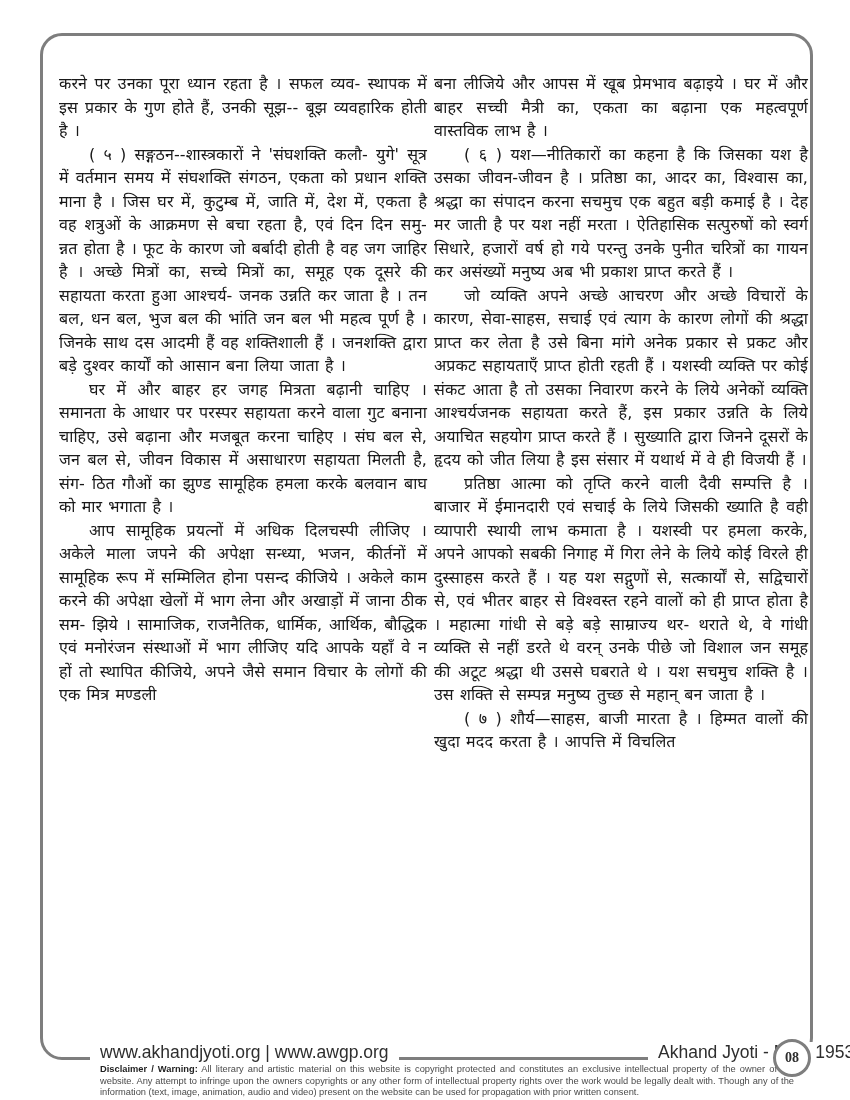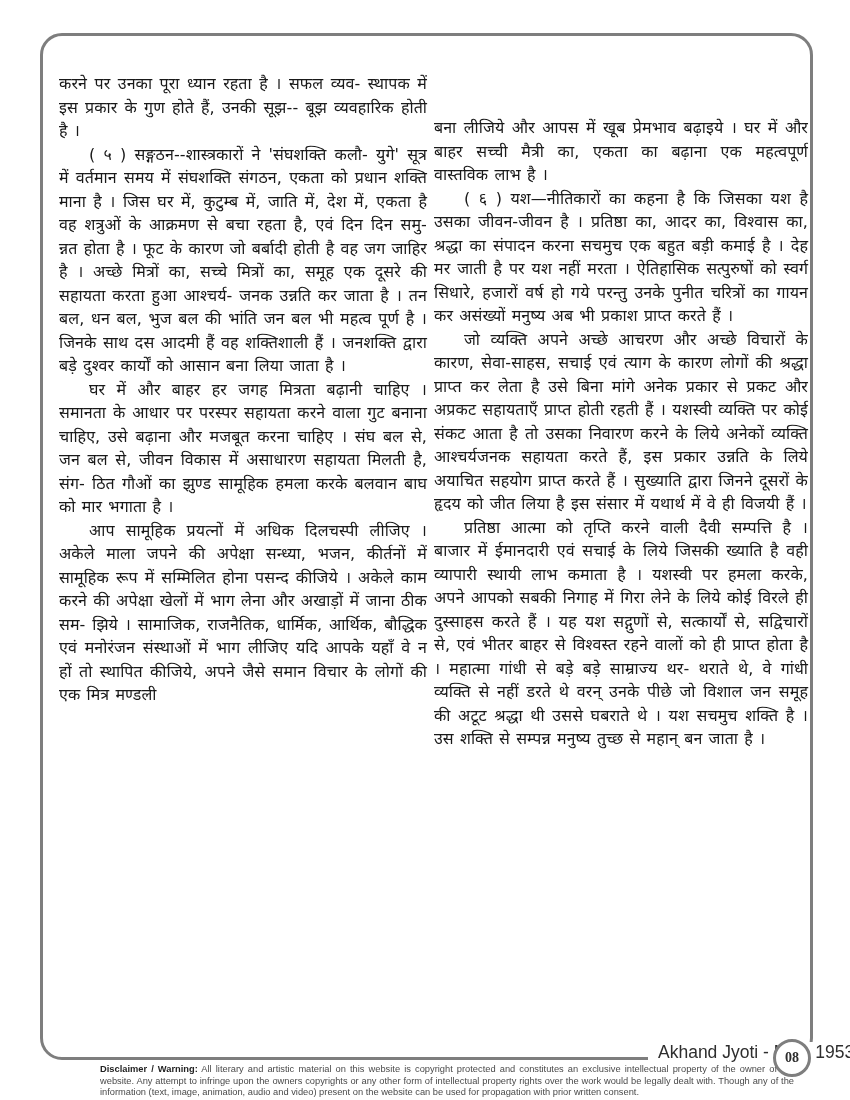--- a/index.html
+++ b/index.html
@@ -23,21 +23,21 @@
   .column {
     position: absolute;
     color: #191919;
     font-size: 16px;
     line-height: 23.5px;
     text-align: justify;
     letter-spacing: 0.1px;
     word-spacing: 1px;
   }
   .col-left  { left: 59px;  top: 72px; width: 368px; }
-  .col-right { left: 434px; top: 72px; width: 374px; margin-top: 44px; }
+  .col-right { left: 434px; top: 72px; width: 374px; }
   .column p { margin: 0; text-indent: 30px; }
   .column p.no-indent { text-indent: 0; }
 
   .footer-item {
     position: absolute;
     background: #ffffff;
     color: #2e2e2e;
     font-family: "Liberation Sans", sans-serif;
     white-space: nowrap;
     z-index: 2;
@@ -80,22 +80,24 @@
     <p>( ५ ) सङ्गठन--शास्त्रकारों ने 'संघशक्ति कलौ- युगे' सूत्र में वर्तमान समय में संघशक्ति संगठन, एकता को प्रधान शक्ति माना है । जिस घर में, कुटुम्ब में, जाति में, देश में, एकता है वह शत्रुओं के आक्रमण से बचा रहता है, एवं दिन दिन समु- न्नत होता है । फूट के कारण जो बर्बादी होती है वह जग जाहिर है । अच्छे मित्रों का, सच्चे मित्रों का, समूह एक दूसरे की सहायता करता हुआ आश्चर्य- जनक उन्नति कर जाता है । तन बल, धन बल, भुज बल की भांति जन बल भी महत्व पूर्ण है । जिनके साथ दस आदमी हैं वह शक्तिशाली हैं । जनशक्ति द्वारा बड़े दुश्वर कार्यों को आसान बना लिया जाता है ।</p>
     <p>घर में और बाहर हर जगह मित्रता बढ़ानी चाहिए । समानता के आधार पर परस्पर सहायता करने वाला गुट बनाना चाहिए, उसे बढ़ाना और मजबूत करना चाहिए । संघ बल से, जन बल से, जीवन विकास में असाधारण सहायता मिलती है, संग- ठित गौओं का झुण्ड सामूहिक हमला करके बलवान बाघ को मार भगाता है ।</p>
     <p>आप सामूहिक प्रयत्नों में अधिक दिलचस्पी लीजिए । अकेले माला जपने की अपेक्षा सन्ध्या, भजन, कीर्तनों में सामूहिक रूप में सम्मिलित होना पसन्द कीजिये । अकेले काम करने की अपेक्षा खेलों में भाग लेना और अखाड़ों में जाना ठीक सम- झिये । सामाजिक, राजनैतिक, धार्मिक, आर्थिक, बौद्धिक एवं मनोरंजन संस्थाओं में भाग लीजिए यदि आपके यहाँ वे न हों तो स्थापित कीजिये, अपने जैसे समान विचार के लोगों की एक मित्र मण्डली</p>
   </div>
 
   <div class="column col-right">
     <p class="no-indent">बना लीजिये और आपस में खूब प्रेमभाव बढ़ाइये । घर में और बाहर सच्ची मैत्री का, एकता का बढ़ाना एक महत्वपूर्ण वास्तविक लाभ है ।</p>
     <p>( ६ ) यश—नीतिकारों का कहना है कि जिसका यश है उसका जीवन-जीवन है । प्रतिष्ठा का, आदर का, विश्वास का, श्रद्धा का संपादन करना सचमुच एक बहुत बड़ी कमाई है । देह मर जाती है पर यश नहीं मरता । ऐतिहासिक सत्पुरुषों को स्वर्ग सिधारे, हजारों वर्ष हो गये परन्तु उनके पुनीत चरित्रों का गायन कर असंख्यों मनुष्य अब भी प्रकाश प्राप्त करते हैं ।</p>
     <p>जो व्यक्ति अपने अच्छे आचरण और अच्छे विचारों के कारण, सेवा-साहस, सचाई एवं त्याग के कारण लोगों की श्रद्धा प्राप्त कर लेता है उसे बिना मांगे अनेक प्रकार से प्रकट और अप्रकट सहायताएँ प्राप्त होती रहती हैं । यशस्वी व्यक्ति पर कोई संकट आता है तो उसका निवारण करने के लिये अनेकों व्यक्ति आश्चर्यजनक सहायता करते हैं, इस प्रकार उन्नति के लिये अयाचित सहयोग प्राप्त करते हैं । सुख्याति द्वारा जिनने दूसरों के हृदय को जीत लिया है इस संसार में यथार्थ में वे ही विजयी हैं ।</p>
     <p>प्रतिष्ठा आत्मा को तृप्ति करने वाली दैवी सम्पत्ति है । बाजार में ईमानदारी एवं सचाई के लिये जिसकी ख्याति है वही व्यापारी स्थायी लाभ कमाता है । यशस्वी पर हमला करके, अपने आपको सबकी निगाह में गिरा लेने के लिये कोई विरले ही दुस्साहस करते हैं । यह यश सद्गुणों से, सत्कार्यों से, सद्विचारों से, एवं भीतर बाहर से विश्वस्त रहने वालों को ही प्राप्त होता है । महात्मा गांधी से बड़े बड़े साम्राज्य थर- थराते थे, वे गांधी व्यक्ति से नहीं डरते थे वरन् उनके पीछे जो विशाल जन समूह की अटूट श्रद्धा थी उससे घबराते थे । यश सचमुच शक्ति है । उस शक्ति से सम्पन्न मनुष्य तुच्छ से महान् बन जाता है ।</p>
+    <p>( ७ ) शौर्य—साहस, बाजी मारता है । हिम्मत वालों की खुदा मदद करता है । आपत्ति में विचलित</p>
   </div>
 
+  <div class="footer-item footer-urls">www.akhandjyoti.org | www.awgp.org</div>
   <div class="footer-item footer-issue">Akhand Jyoti - May, 1953</div>
   <div class="page-badge">
     <span>08</span>
   </div>
 
   <div class="disclaimer">
     <b>Disclaimer / Warning:</b><span> All literary and artistic material on this website is copyright protected and constitutes an exclusive intellectual property of the owner of the website. Any attempt to infringe upon the owners copyrights or any other form of  intellectual property rights over the work would be legally dealt with. Though any of the information (text, image, animation, audio and video) present on the website can be used for propagation with prior written consent.</span>
   </div>
 
 </div>

